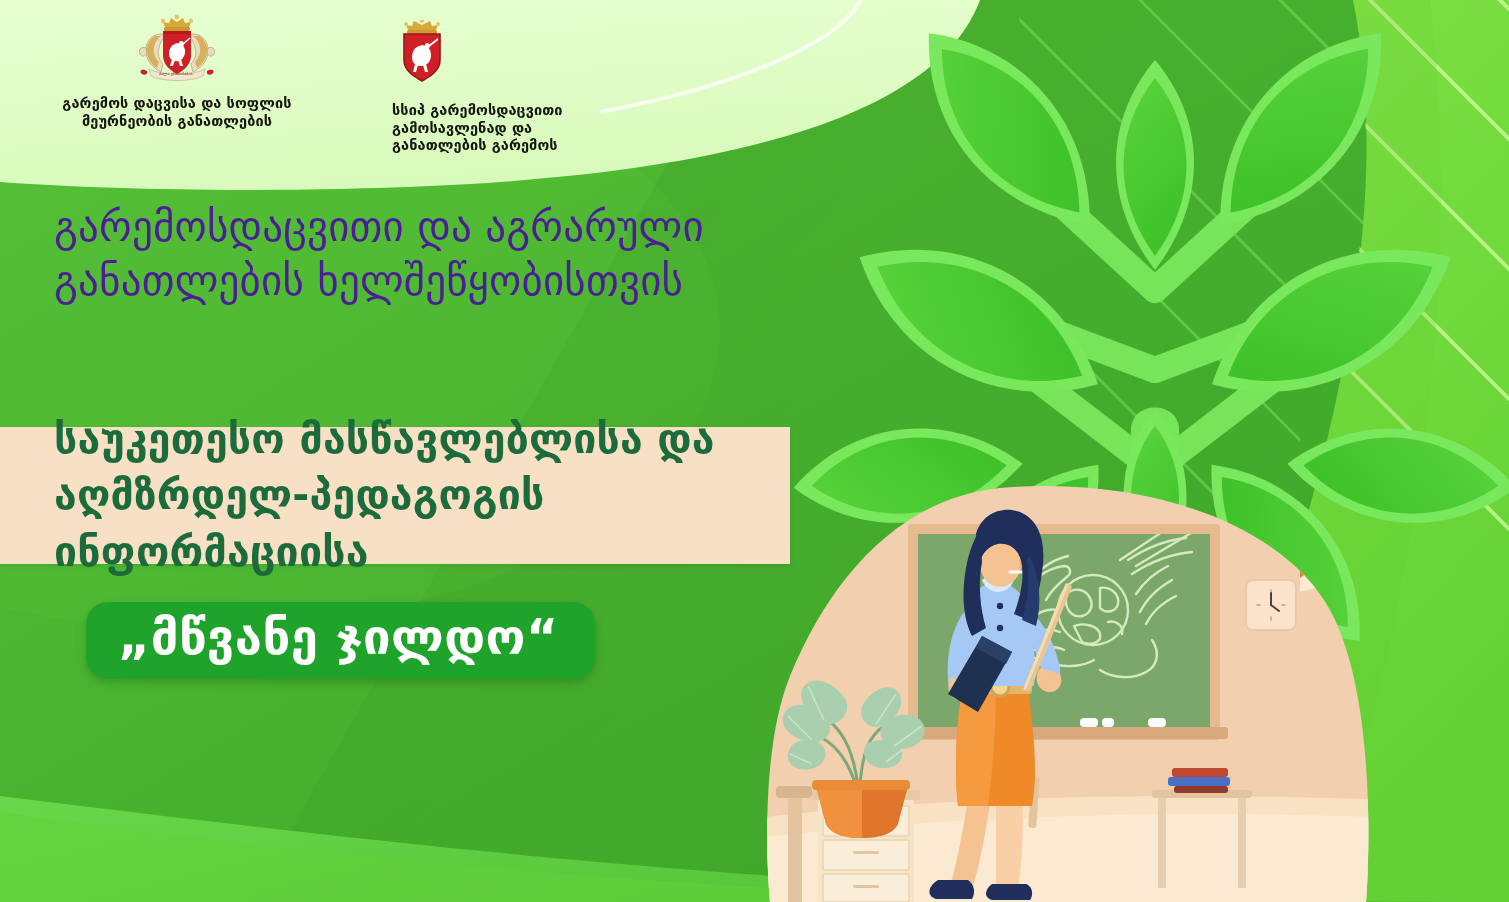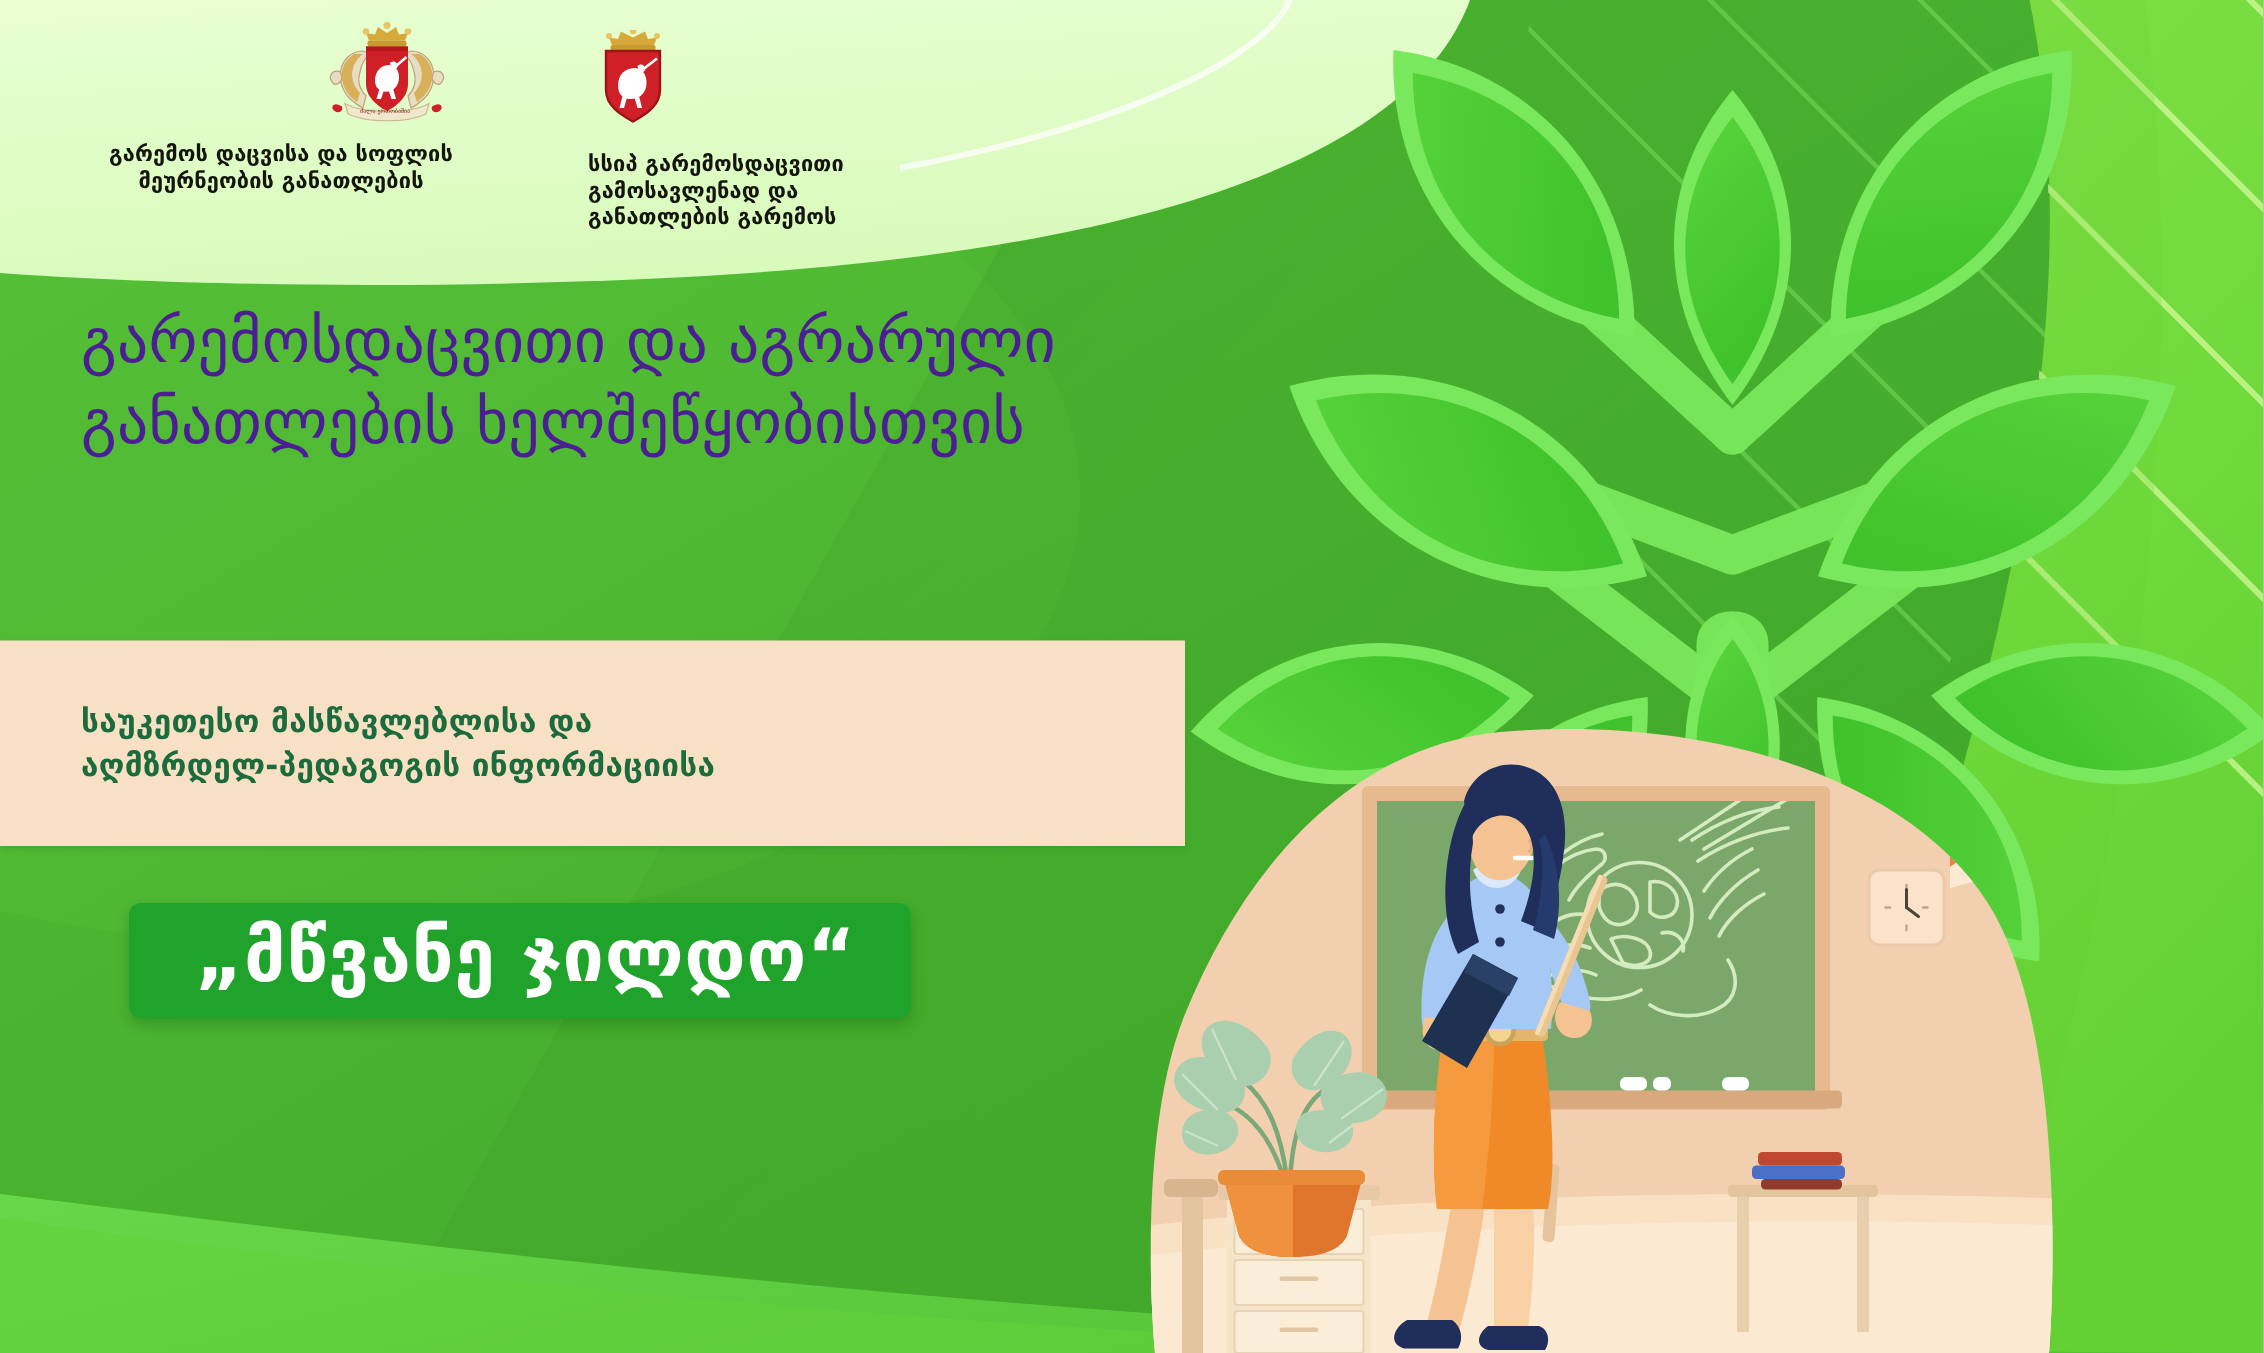--- a/index.html
+++ b/index.html
@@ -9,21 +9,21 @@
     background:#4cb732;
   }
   .layer{position:absolute;inset:0;}
   svg.layer{display:block;width:1509px;height:902px;}
 
   
   #header-bar{
     position:absolute;left:0;top:0;width:1509px;height:160px;
     display:flex;align-items:flex-start;z-index:20;
   }
-  .logo-block{display:flex;flex-direction:column;align-items:flex-end;}
+  .logo-block{display:flex;flex-direction:column;align-items:center;}
   #logo-ministry{margin-left:52px;margin-top:14px;width:250px;}
   #logo-center{margin-left:88px;margin-top:20px;width:300px;align-items:flex-start;gap:12px;}
   .logo-caption{
     font-family:"DejaVu Sans","Liberation Sans",sans-serif;
     font-weight:700;color:#15150f;line-height:1.22;
     letter-spacing:.1px;
   }
   #ministry-caption{font-size:14.5px;text-align:center;margin-top:5px;}
   #center-caption{font-size:14.5px;text-align:left;margin-top:6px;margin-left:2px;}
 
@@ -45,30 +45,30 @@
   }
 
   
   #beige-banner{
     position:absolute;left:0;top:427px;width:790px;height:137px;
     background:#f7e0c4;z-index:20;
     box-shadow:0 2px 4px rgba(0,60,0,.12);
     display:flex;align-items:center;
   }
   #beige-text{
-    margin:0 0 0 54px;font-size:21px;font-weight:700;color:#1c6b3c;
+    margin:0 0 0 54px;font-size:41px;font-weight:700;color:#1c6b3c;
     line-height:1.38;letter-spacing:.2px;
     font-family:"DejaVu Sans","Liberation Sans",sans-serif;
   }
 
   
   #green-badge{
     position:absolute;left:86px;top:602px;
-    background:#1fa32a;border-radius:8px;
-    padding:9px 36px 14px 44px;z-index:20;
+    background:#1fa32a;border-radius:22px;
+    padding:9px 36px 14px 32px;z-index:20;
     box-shadow:0 4px 9px rgba(0,50,0,.22);
   }
   #green-badge-text{
     font-size:49px;font-weight:700;color:#ffffff;
     line-height:1.1;letter-spacing:.5px;white-space:nowrap;
     font-family:"DejaVu Sans","Liberation Sans",sans-serif;
   }
 </style>
 </head>
 <body>

